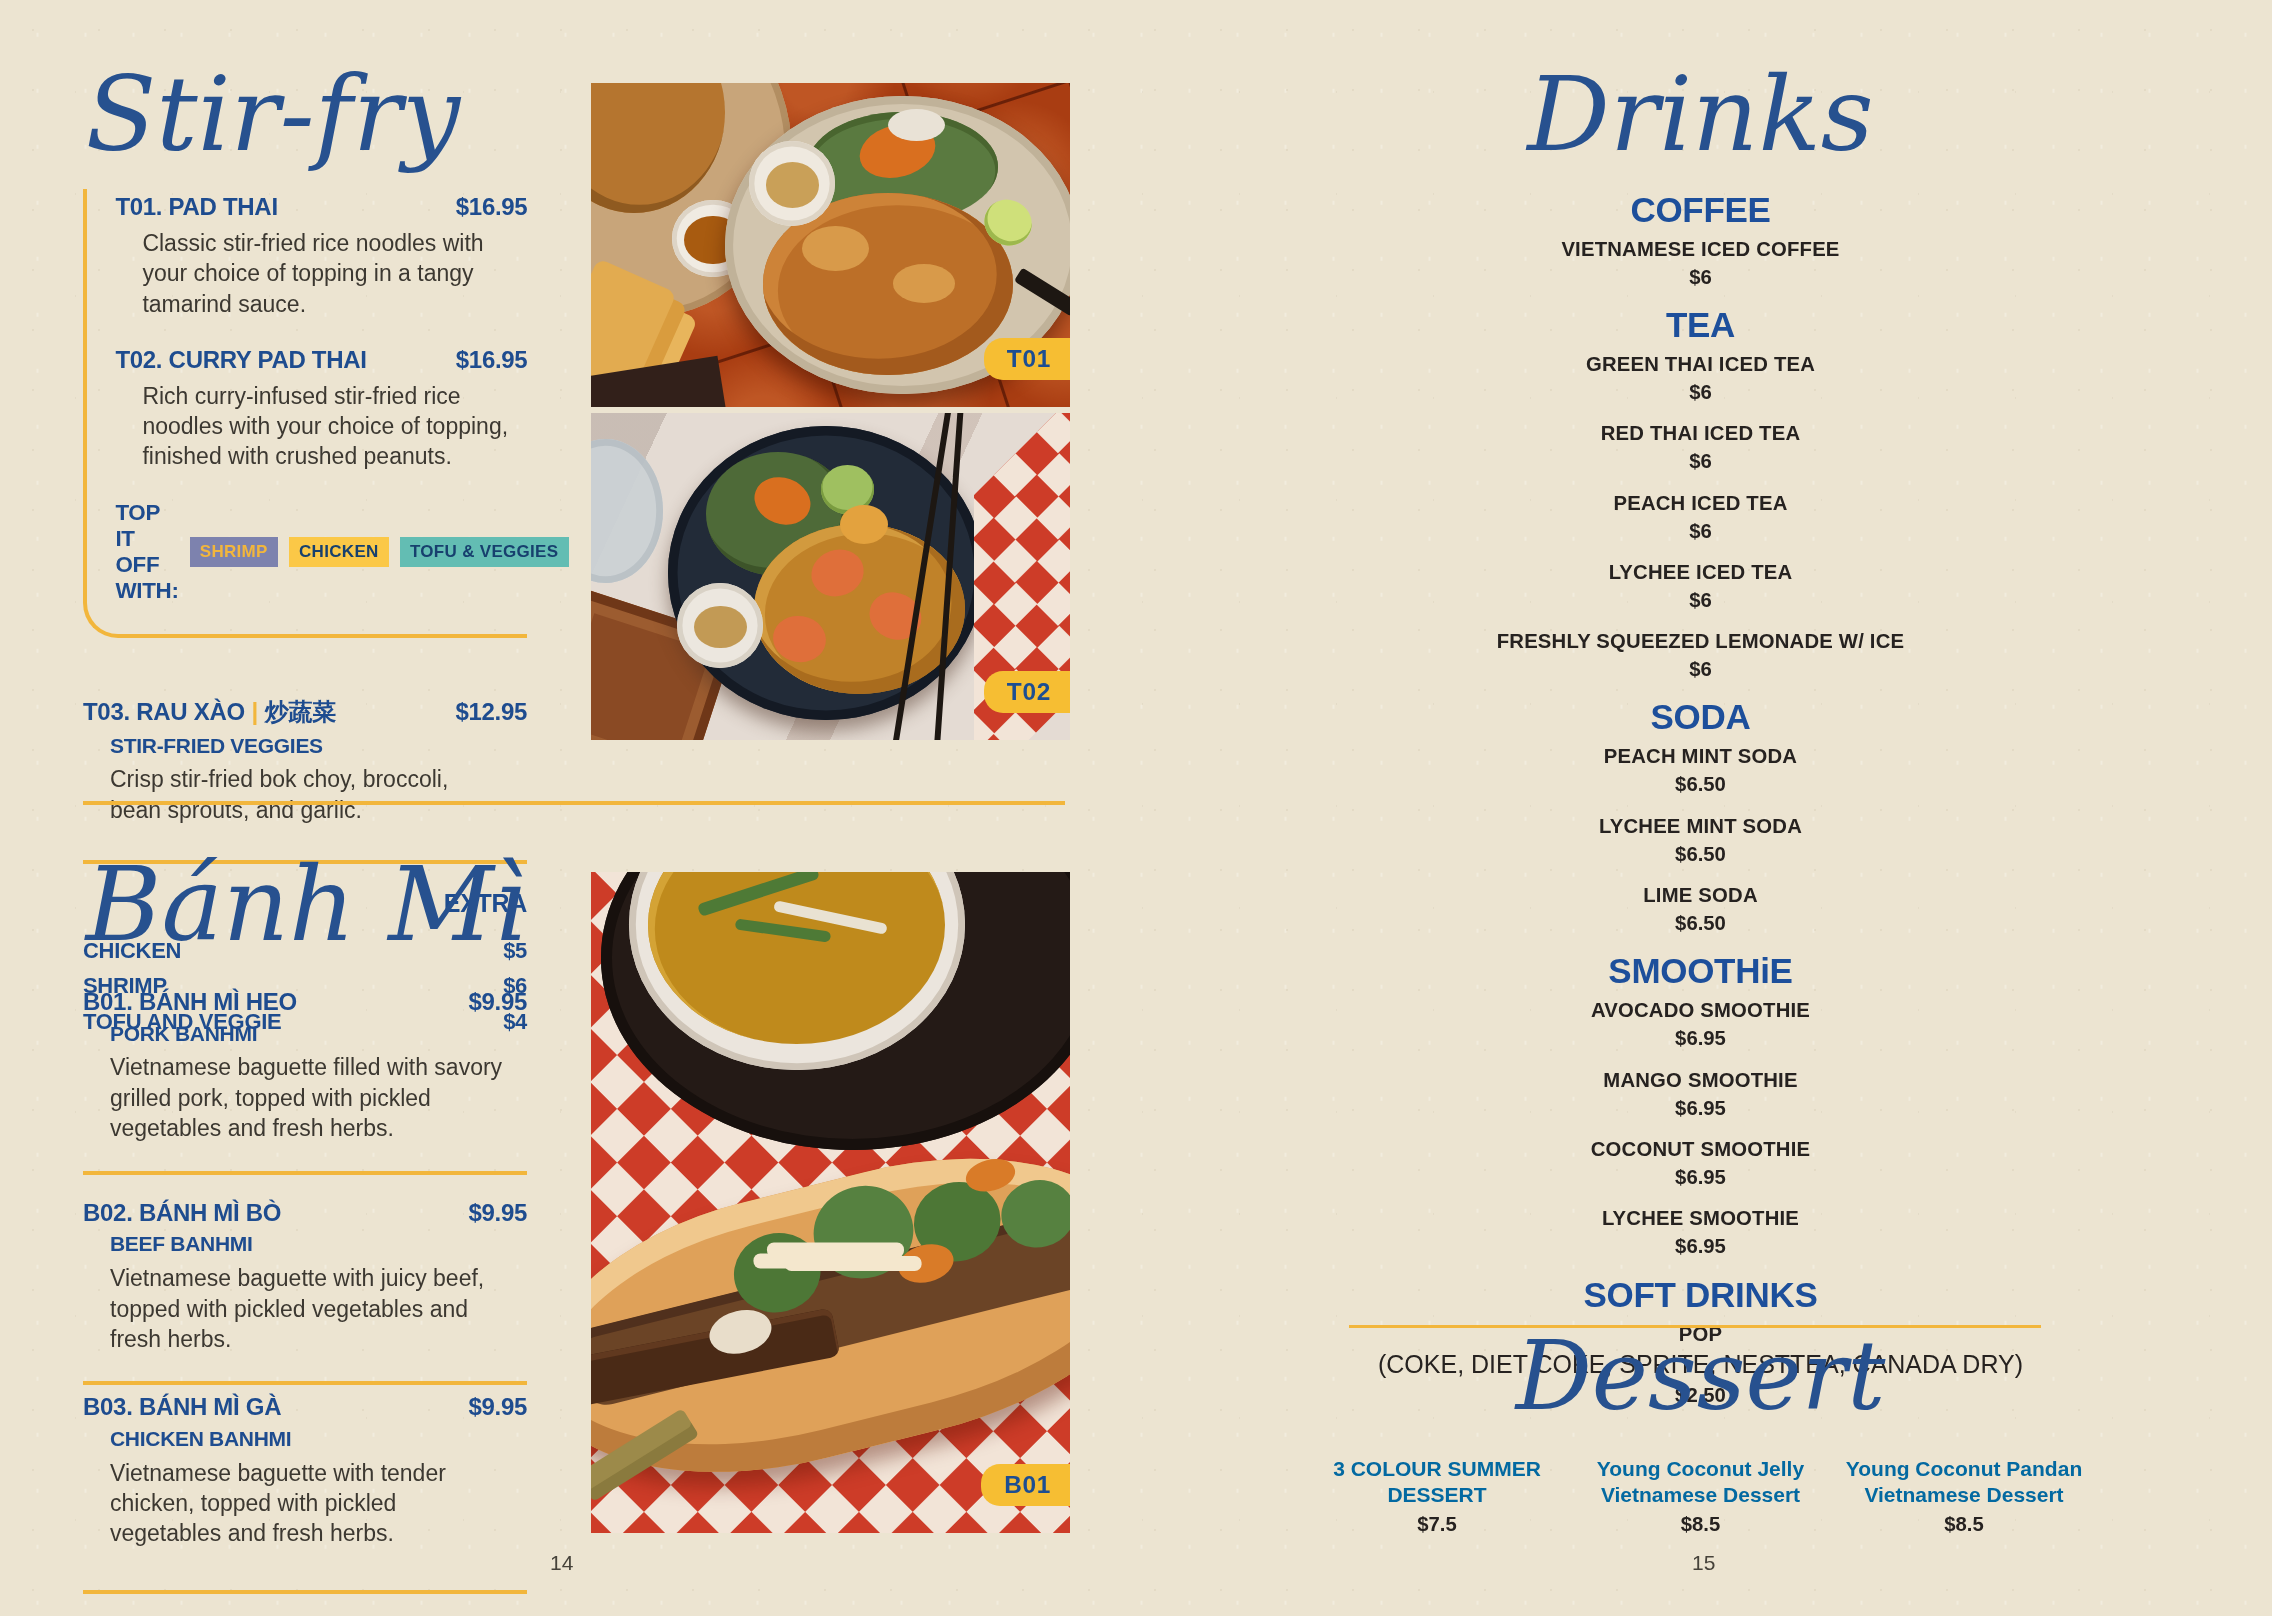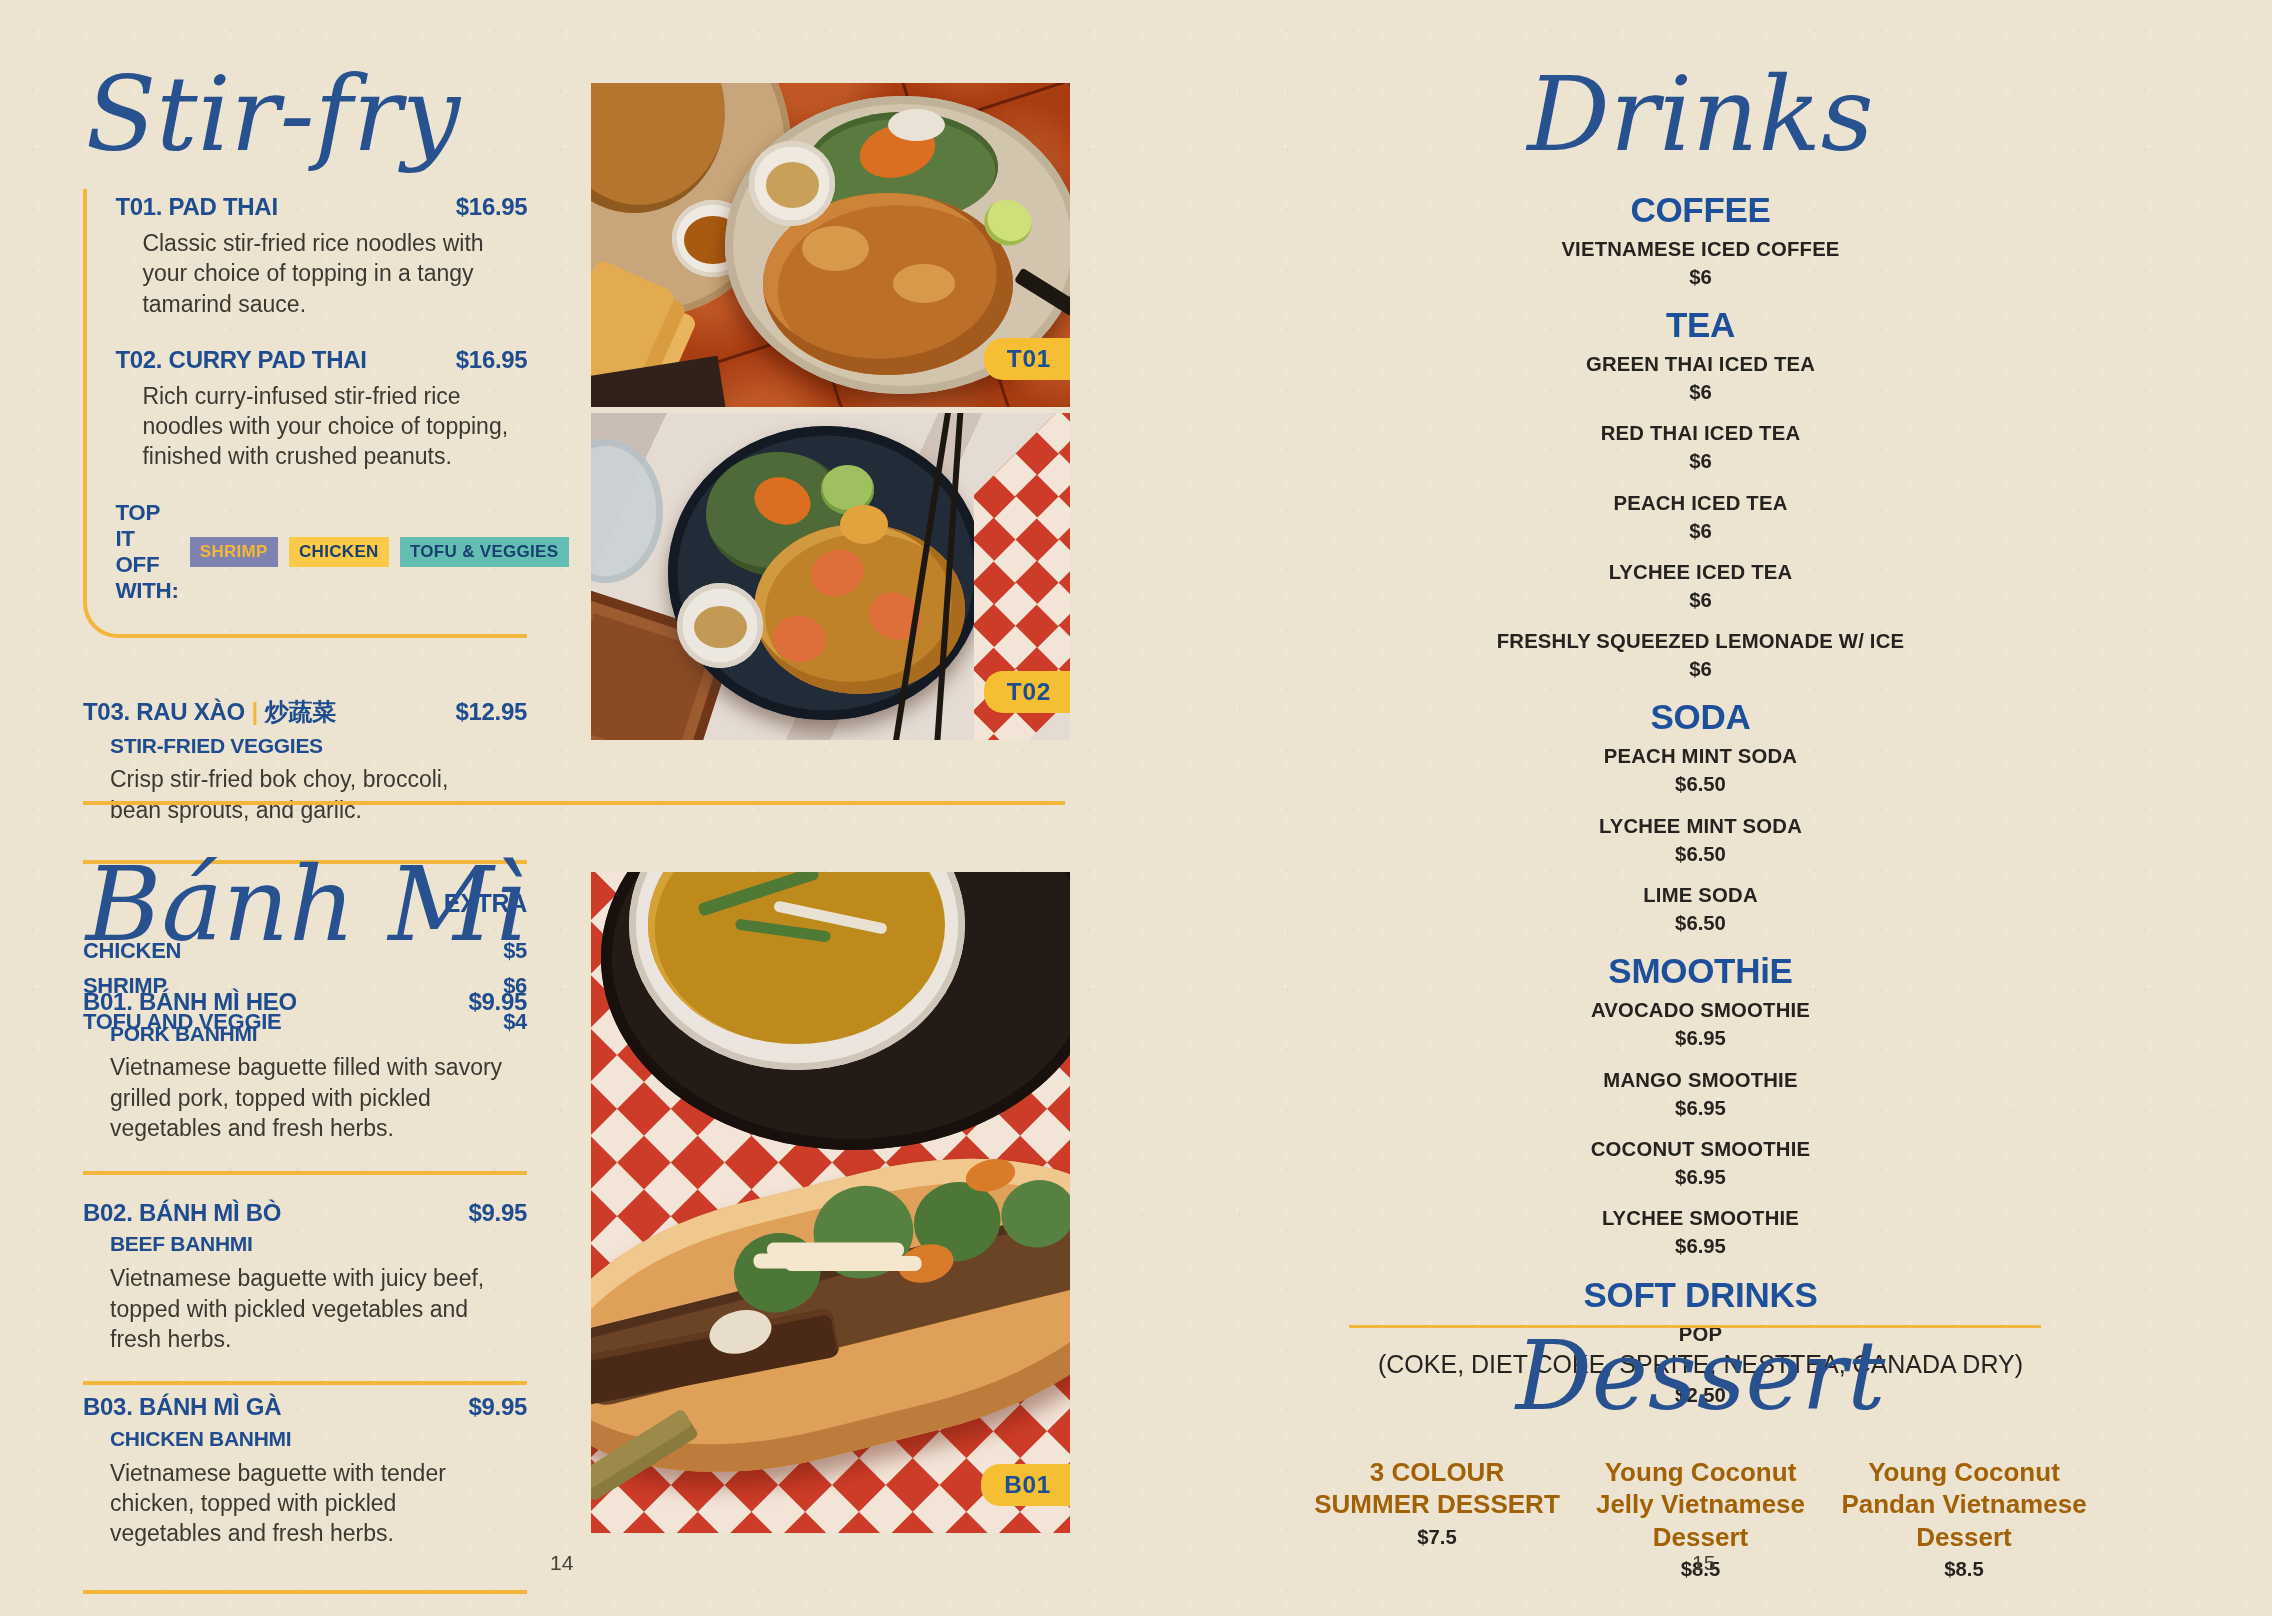--- a/index.html
+++ b/index.html
@@ -36,21 +36,21 @@
   .r-wrap{text-align:center;}
   .r-heading{font-weight:700;font-size:35px;color:#1d4f9b;letter-spacing:-0.3px;margin:11px 0 11px;line-height:1;font-stretch:condensed;}
   .r-item{margin-bottom:18.3px;}
   .r-name{font-weight:700;font-size:20.3px;color:#262220;letter-spacing:0.2px;line-height:1.15;}
   .r-note{font-weight:400;font-size:25px;color:#262220;margin-top:4.1px;}
   .r-price{font-weight:700;font-size:20.3px;color:#262220;margin-top:4.7px;}
   .pagenum{position:absolute;font-size:21px;color:#46423a;}
   
   .dessert-row{display:flex;justify-content:space-between;margin-top:27px;}
   .dessert-col{width:252px;}
-  .d-name{font-weight:700;font-size:26px;color:#a16207;line-height:1.25;}
+  .d-name{font-weight:700;font-size:21px;color:#0369a1;line-height:1.25;}
   .d-price{font-weight:700;font-size:20.3px;color:#262220;margin-top:5.4px;}
   
   .photo{position:absolute;overflow:hidden;background:#f9a8d4;}
   .tag{position:absolute;right:0;bottom:27px;background:#f6be33;color:#1d4e92;font-weight:700;
        font-size:24.4px;padding:6.8px 19px 6.8px 23px;border-radius:19px 0 0 19px;letter-spacing:0.7px;z-index:9;}
   .abs{position:absolute;}
   .ell{position:absolute;border-radius:50%;}
   
   .tiles{position:absolute;left:-25%;top:-25%;width:150%;height:150%;transform:rotate(-18deg);
     background-color:#a93d12;

